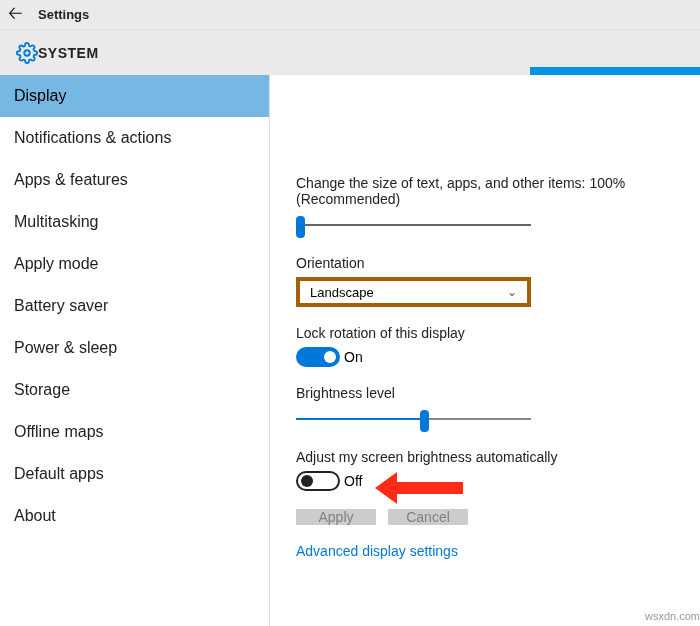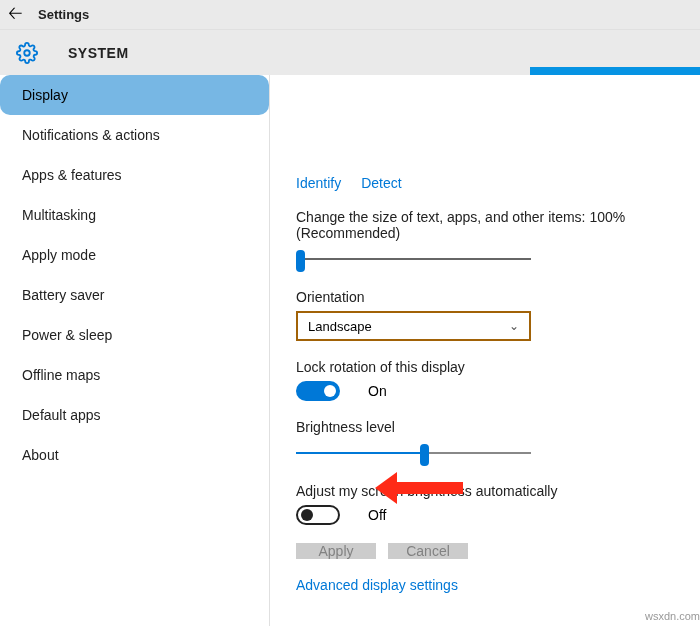--- a/index.html
+++ b/index.html
@@ -2,48 +2,48 @@
 <html><head>
   <meta charset="utf-8">
   <style>
     * { box-sizing: border-box; margin: 0; padding: 0; font-family: "Segoe UI", Arial, sans-serif; }
     body { width: 700px; height: 626px; background: #fff; overflow: hidden; position: relative; }
     
     .header-row { height: 30px; background: #eaeaea; display: flex; align-items: center; padding-left: 8px; border-bottom: 1px solid #e0e0e0; }
     .back-btn { width: 30px; font-size: 18px; cursor: pointer; }
     .header-title { font-size: 13px; color: #222; font-weight: bold; }
     
-    .category-row { height: 45px; background: #eaeaea; display: flex; align-items: center; padding-left: 16px; gap: 30px; }
+    .category-row { height: 45px; background: #eaeaea; display: flex; align-items: center; padding-left: 16px; gap: 0; }
     .gear { color: #0078d7; }
     .gear svg { display: block; }
     .category-label { font-size: 14px; font-weight: 600; letter-spacing: 0.5px; color: #222; }
     
     .main { display: flex; height: calc(626px - 75px); }
     .sidebar { width: 270px; border-right: 1px solid #e0e0e0; }
-    .sidebar-item { padding: 12px 22px; font-size: 14px; color: #222; cursor: pointer; border-radius: 10px; }
+    .sidebar-item { padding: 12px 14px; font-size: 16px; color: #222; cursor: pointer; }
     .sidebar-item.selected { background: #77b7e4; color: #000; }
     
     .content { flex: 1; padding: 0 26px 10px 26px; position: relative; }
     .accent-bar { position: absolute; top: -8px; right: 0; width: 170px; height: 8px; background: #0693e3; }
     
     .spacer-top { height: 100px; }
     .links-row { display: flex; gap: 20px; margin-bottom: 18px; }
     .link-text { color: #0078d7; font-size: 14px; cursor: pointer; }
     
     .setting-label { font-size: 14px; color: #222; margin-bottom: 6px; }
     .setting-block { margin-bottom: 18px; }
     
     .size-slider { position: relative; width: 235px; height: 24px; }
     .size-track { position: absolute; top: 11px; left: 0; right: 0; height: 2px; background: #666; }
     .size-thumb { position: absolute; top: 3px; left: 0px; width: 9px; height: 22px; background: #0078d7; border-radius: 4px; cursor: pointer; }
     
-    .select-box { width: 235px; height: 30px; border: 2px solid #a16207; display: flex; align-items: center; justify-content: space-between; padding: 0 10px; font-size: 13px; cursor: pointer; background: #fff; }
+    .select-box { width: 235px; height: 30px; border: 4px solid #a16207; display: flex; align-items: center; justify-content: space-between; padding: 0 10px; font-size: 13px; cursor: pointer; background: #fff; }
     .chevron { font-size: 12px; color: #555; }
     
-    .toggle-row { display: flex; align-items: center; gap: 28px; }
+    .toggle-row { display: flex; align-items: center; gap: 4px; }
     .toggle { width: 44px; height: 20px; border-radius: 10px; position: relative; cursor: pointer; }
     .toggle.on { background: #0078d7; }
     .toggle.off { background: #fff; border: 2px solid #222; }
     .toggle .knob { position: absolute; width: 12px; height: 12px; border-radius: 50%; top: 50%; transform: translateY(-50%); }
     .toggle.on .knob { background: #fff; right: 4px; }
     .toggle.off .knob { background: #222; left: 3px; }
     .toggle-label { font-size: 14px; }
     
     .bright-slider { position: relative; width: 235px; height: 24px; }
     .bright-track-left { position: absolute; top: 11px; left: 0; width: 128px; height: 2px; background: #0078d7; }
@@ -79,33 +79,30 @@
 
 <div class="main">
   <div class="sidebar">
     <div class="sidebar-item selected">Display</div>
     <div class="sidebar-item">Notifications &amp; actions</div>
     <div class="sidebar-item">Apps &amp; features</div>
     <div class="sidebar-item">Multitasking</div>
     <div class="sidebar-item">Apply mode</div>
     <div class="sidebar-item">Battery saver</div>
     <div class="sidebar-item">Power &amp; sleep</div>
+    <div class="sidebar-item">Storage</div>
     <div class="sidebar-item">Offline maps</div>
     <div class="sidebar-item">Default apps</div>
     <div class="sidebar-item">About</div>
   </div>
 
   <div class="content">
     <div class="accent-bar"></div>
     <div class="spacer-top"></div>
 
-    <div class="links-row">
-      <span class="link-text">Identify</span>
-      <span class="link-text">Detect</span>
-    </div>
 
     <div class="setting-block">
       <div class="setting-label">Change the size of text, apps, and other items: 100% (Recommended)</div>
       <div class="size-slider">
         <div class="size-track"></div>
         <div class="size-thumb"></div>
       </div>
     </div>
 
     <div class="setting-block">

